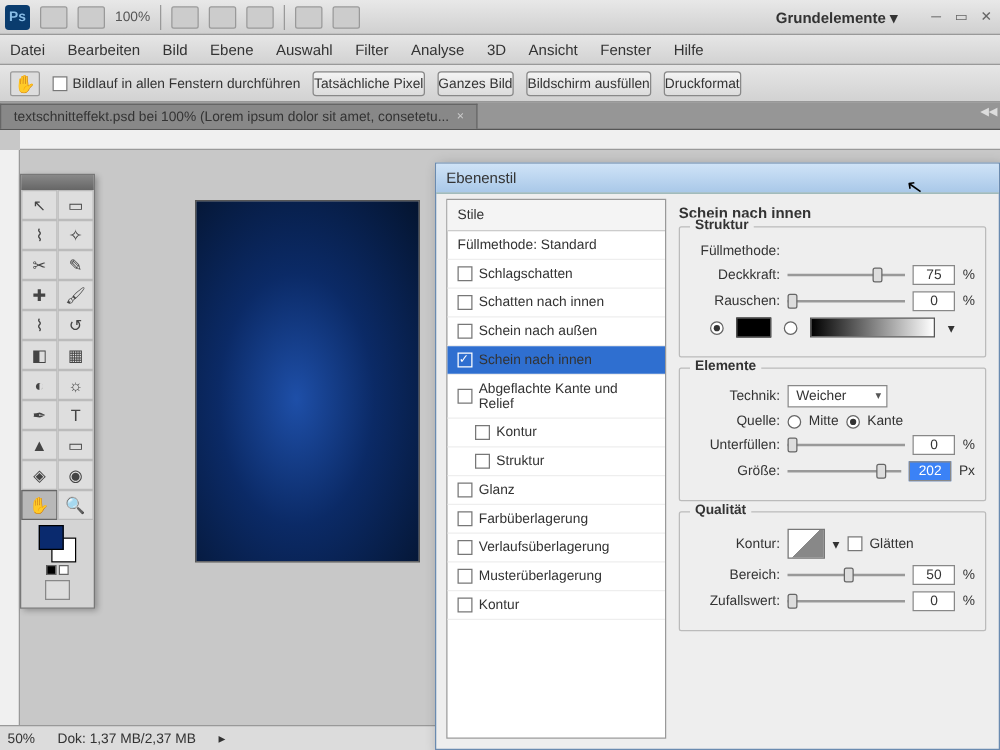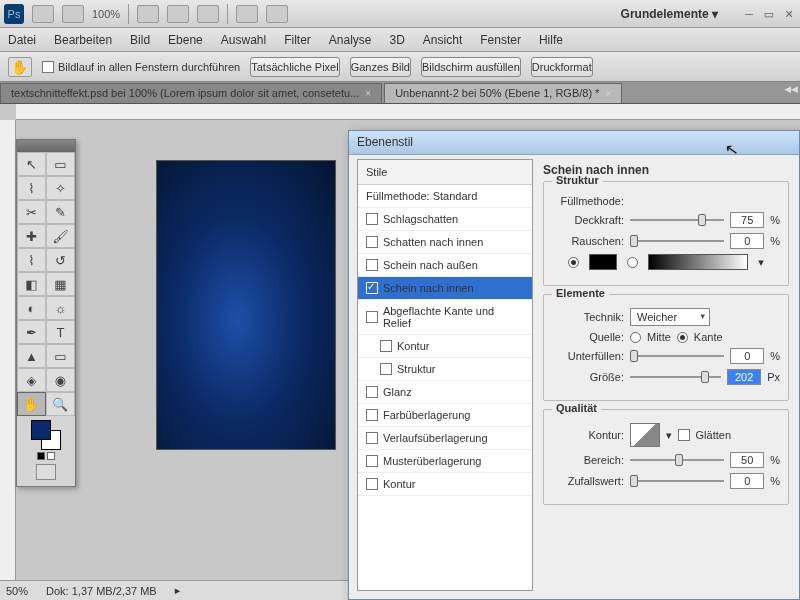--- a/index.html
+++ b/index.html
@@ -1,33 +1,33 @@
 <!DOCTYPE html>
 <html><head>
 <meta charset="utf-8">
 <style>
 *{box-sizing:border-box;margin:0;padding:0;font-family:Tahoma,Arial,sans-serif;font-size:11px;color:#333}
 body{background:#c8c8c8;width:800px;height:600px;overflow:hidden;position:relative}
 .topbar{height:28px;background:linear-gradient(#e8e8e8,#d0d0d0);border-bottom:1px solid #999;display:flex;align-items:center;padding:0 4px;gap:8px}
-.ps-logo{width:20px;height:20px;background:#0a3c6e;border-radius:3px;color:#89bde6;font-weight:normal;font-size:11px;display:flex;align-items:center;justify-content:center}
+.ps-logo{width:20px;height:20px;background:#0a3c6e;border-radius:3px;color:#89bde6;font-weight:bold;font-size:11px;display:flex;align-items:center;justify-content:center}
 .top-ico{width:22px;height:18px;background:#ccc;border:1px solid #999;border-radius:2px}
 .zoom{color:#555;font-size:11px}
 .sep{width:1px;height:20px;background:#999}
 .flex-spacer{flex:1}
 .workspace-sel{font-weight:bold;font-size:12px;color:#333;padding:4px 8px}
 .winbtns{display:flex;gap:6px;margin-left:8px}
 .winbtn{width:14px;height:14px;color:#666;text-align:center;line-height:14px}
 .menubar{height:24px;background:linear-gradient(#e6e6e6,#d2d2d2);border-bottom:1px solid #999;display:flex;align-items:center;padding:3px 8px;gap:18px}
 .menuitem{font-size:12px;cursor:default}
 .optbar{height:30px;background:linear-gradient(#e6e6e6,#d2d2d2);border-bottom:1px solid #888;display:flex;align-items:center;padding:0 8px;gap:10px}
 .hand-ico{width:24px;height:20px;background:#ddd;border:1px solid #999;border-radius:2px;display:flex;align-items:center;justify-content:center;font-size:14px}
 .chklabel{display:flex;align-items:center;gap:4px}
 .chk{width:12px;height:12px;border:1px solid #777;background:#fff}
 .btn{padding:3px 0;background:linear-gradient(#f4f4f4,#dcdcdc);border:1px solid #888;border-radius:3px;font-size:11px}
-.tabbar{height:22px;background:#969696;display:flex;align-items:center;border-bottom:1px solid #555;position:relative}
+.tabbar{height:22px;background:#969696;display:flex;align-items:flex-end;border-bottom:1px solid #555;position:relative}
 .tab{height:20px;padding:3px 10px;background:#888;border:1px solid #666;border-bottom:none;margin-right:2px;color:#eee;display:flex;align-items:center;gap:6px;max-width:420px;white-space:nowrap;overflow:hidden;text-overflow:ellipsis}
 .tab.active{background:#b8b8b8;color:#222}
 .tab .x{font-size:10px;color:#ccc}
 .tabbar-arrows{position:absolute;right:2px;top:2px;color:#ddd;font-size:9px}
 .workarea{position:relative;height:496px;background:#c8c8c8}
 .ruler-h{position:absolute;top:0;left:16px;right:0;height:16px;background:#f0f0f0;border-bottom:1px solid #999}
 .ruler-v{position:absolute;top:16px;left:0;width:16px;bottom:20px;background:#f0f0f0;border-right:1px solid #999}
 .canvas-area{position:absolute;top:16px;left:16px;right:0;bottom:20px;background:#c8c8c8}
 .doc{position:absolute;left:140px;top:40px;width:180px;height:290px;background:radial-gradient(ellipse at 45% 55%,#1e4fa8 0%,#0b2a66 45%,#04142f 100%);border:1px solid #555}
 .toolbox{position:absolute;left:16px;top:35px;width:60px;background:#d4d4d4;border:1px solid #777;box-shadow:2px 2px 5px rgba(0,0,0,.3)}
@@ -124,24 +124,20 @@
   <button class="btn">Ganzes Bild</button>
   <button class="btn">Bildschirm ausfüllen</button>
   <button class="btn">Druckformat</button>
 </div>
 
 <div class="tabbar">
   <div class="tab">
       <span>textschnitteffekt.psd bei 100% (Lorem ipsum dolor sit amet, consetetu...</span>
       <span class="x">×</span>
     </div>
-  <div class="tab active">
-      <span>Unbenannt-2 bei 50% (Ebene 1, RGB/8) *</span>
-      <span class="x">×</span>
-    </div>
   <span class="tabbar-arrows">◀◀</span>
 </div>
 
 <div class="workarea">
   <div class="ruler-h"></div>
   <div class="ruler-v"></div>
   <div class="canvas-area">
     <div class="doc"></div>
   </div>
 

